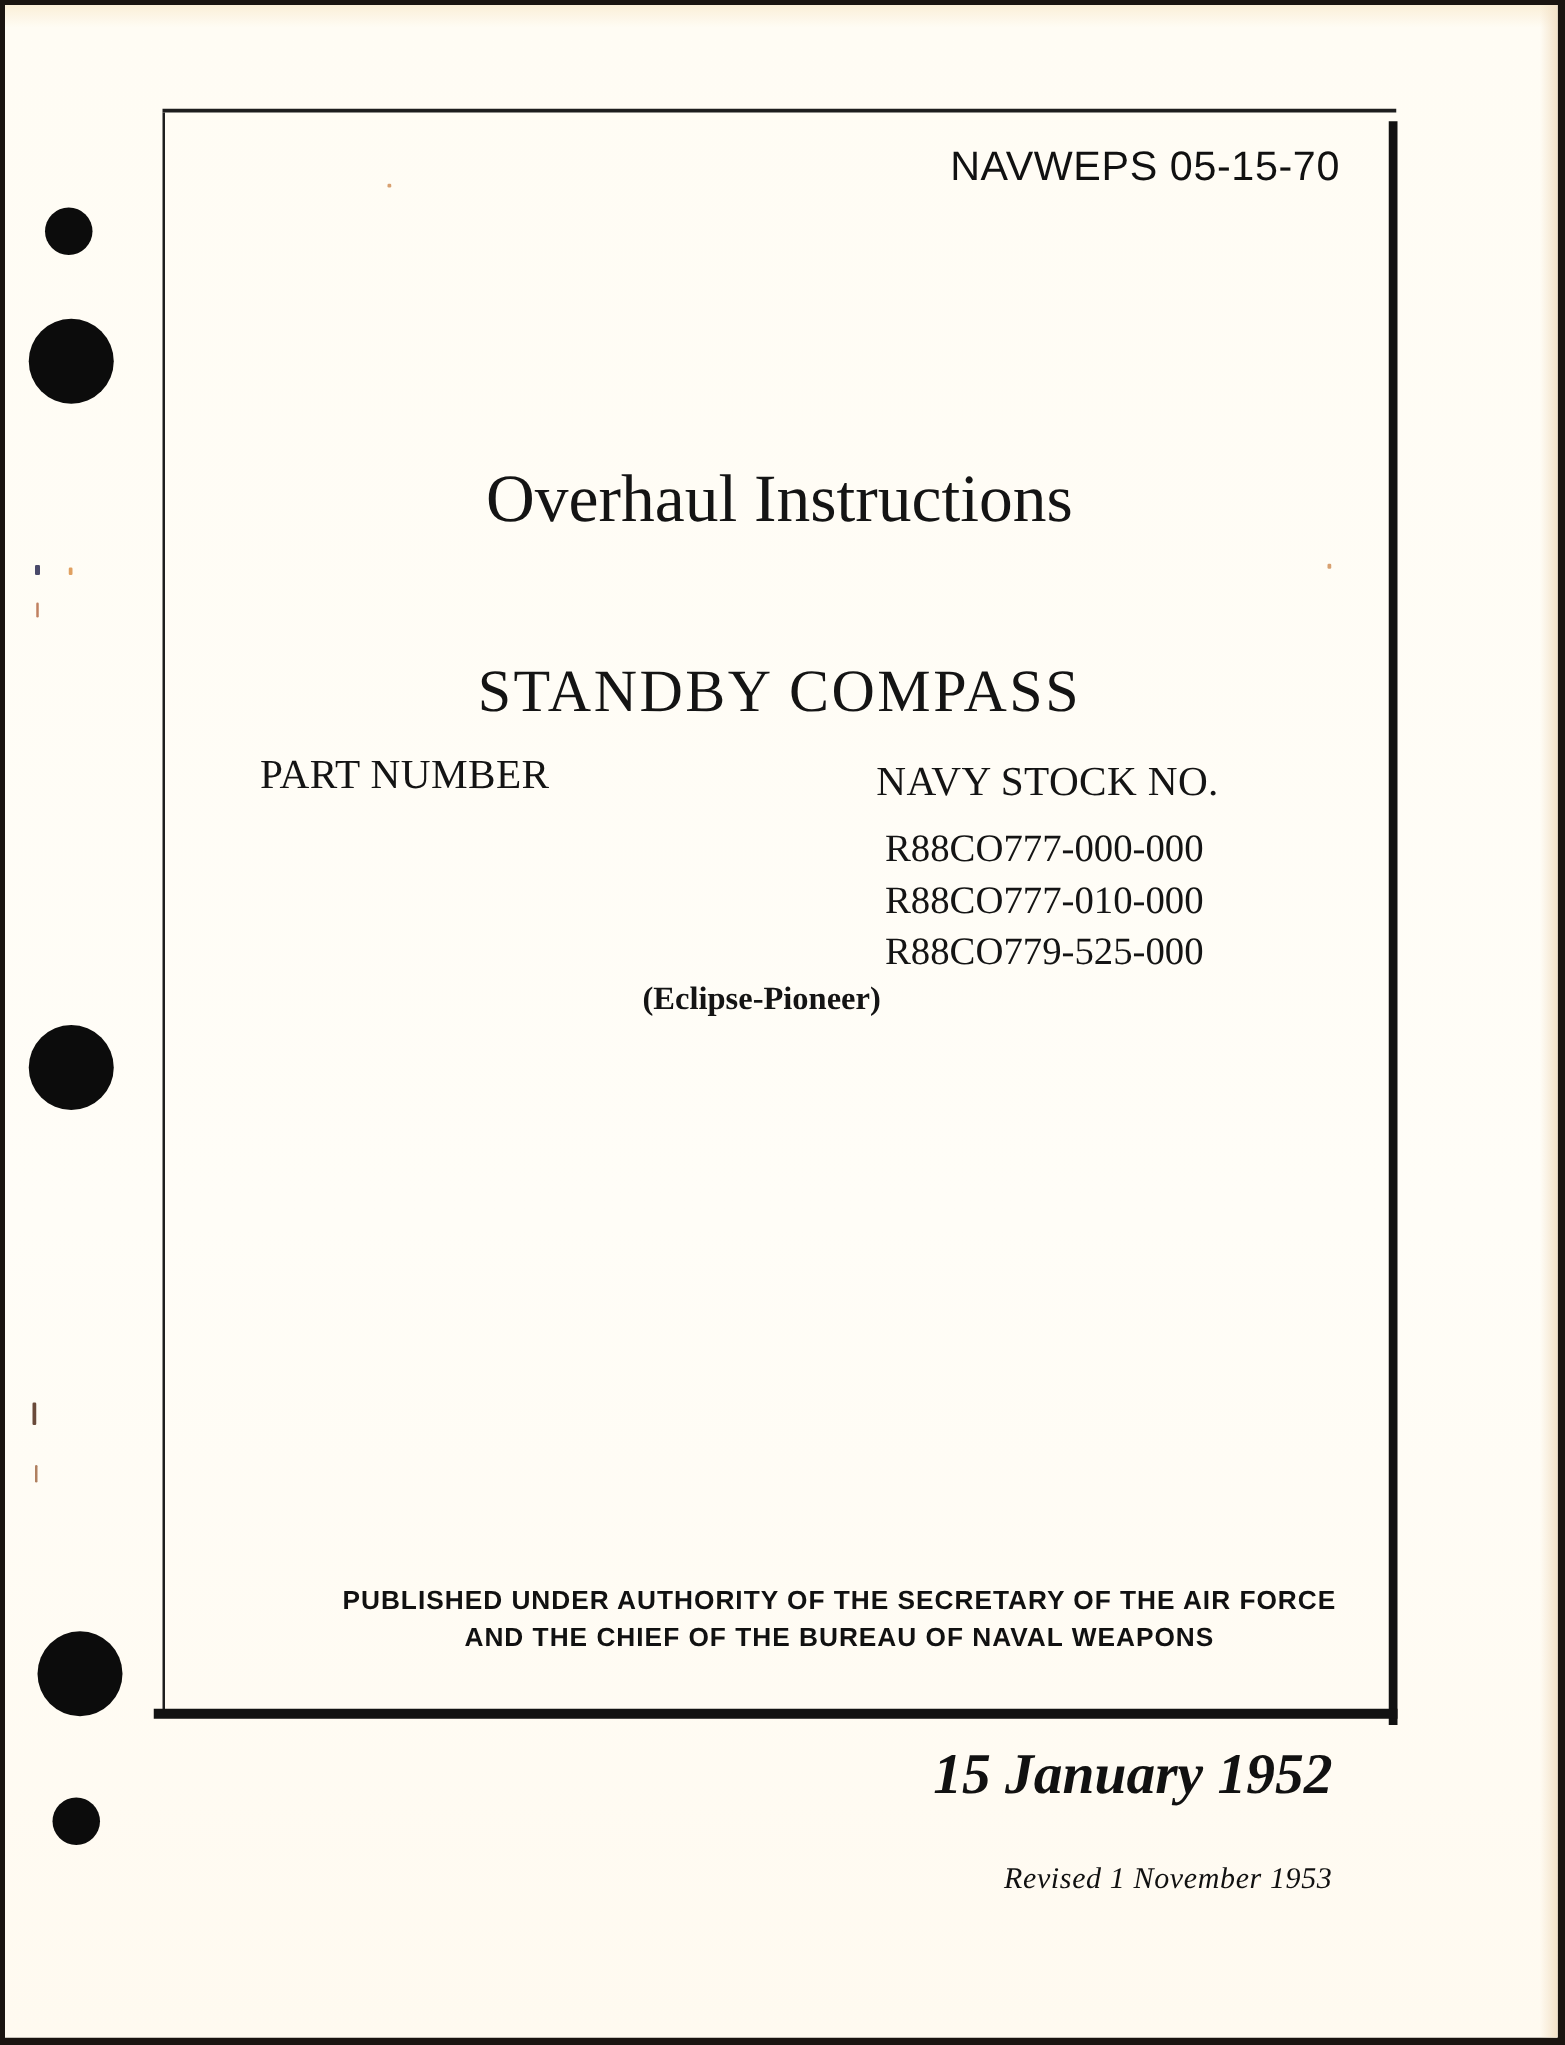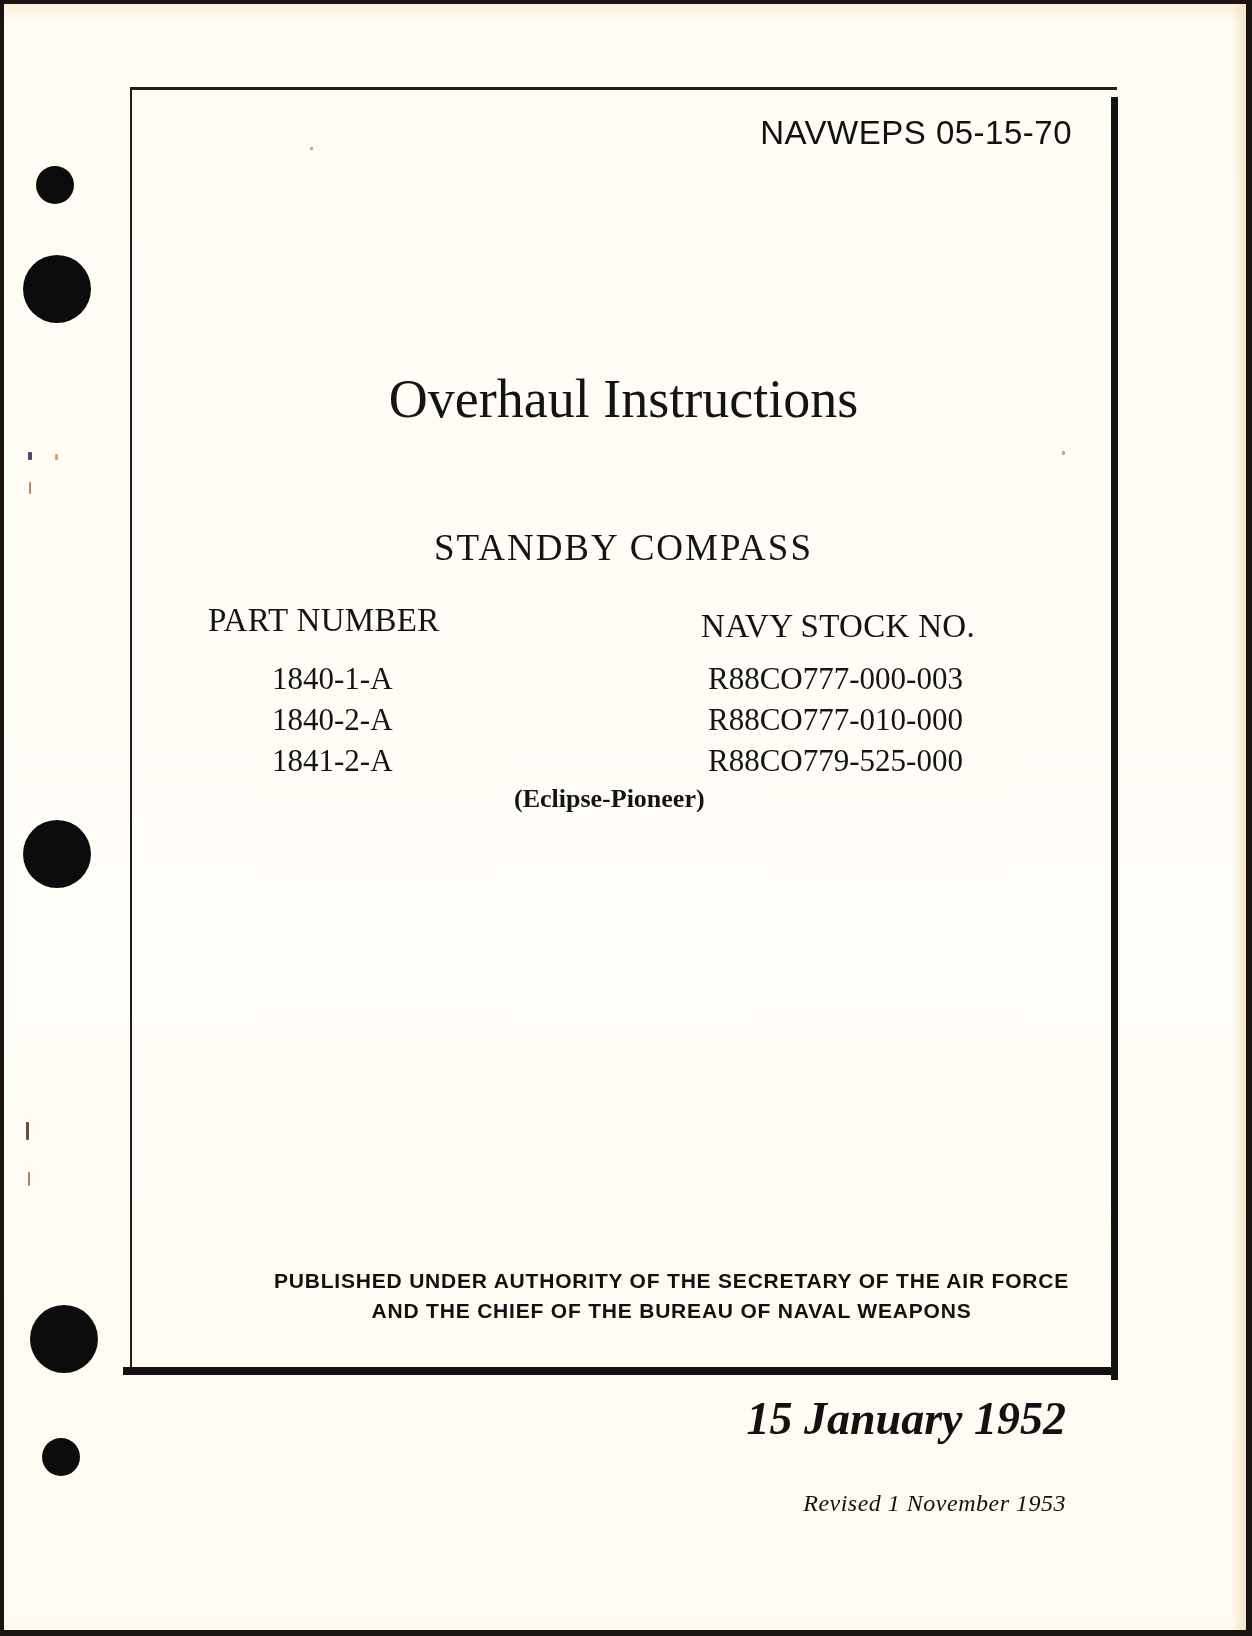--- a/index.html
+++ b/index.html
@@ -27,21 +27,21 @@
     .frame-bottom { position: absolute; left: 119px; top: 1363px; width: 995px; height: 8px; background: #121212; }
 
     .doc-number {
       position: absolute; right: 174px; top: 110px;
       font-family: "Liberation Sans", "DejaVu Sans", sans-serif;
       font-size: 33px; letter-spacing: 0.5px; color: #111;
     }
     .center { position: absolute; left: 126px; width: 987px; text-align: center; }
     .handbook { top: 268px; font-size: 42px; }
     .overhaul { top: 364px; font-size: 54px; }
-    .product { top: 522px; font-size: 37px; letter-spacing: 2px; }
+    .product { top: 522px; font-size: 48px; letter-spacing: 2px; }
 
     .col-head { position: absolute; font-size: 33px; letter-spacing: 0.3px; }
     .part-head { left: 204px; top: 598px; }
     .stock-head { left: 697px; top: 604px; }
     .part-list, .stock-list { position: absolute; list-style: none; margin: 0; padding: 0; font-size: 31px; }
     .part-list { left: 268px; top: 654px; }
     .stock-list { left: 704px; top: 654px; }
     .part-list li, .stock-list li { height: 41px; line-height: 41px; }
     .manufacturer { position: absolute; left: 510px; top: 780px; font-size: 26px; font-weight: bold; }
 
@@ -85,27 +85,22 @@
   <div class="frame-bottom"></div>
 
   <div class="doc-number">NAVWEPS 05-15-70</div>
 
   <div class="center overhaul">Overhaul Instructions</div>
   <div class="center product">STANDBY COMPASS</div>
 
   <div class="col-head part-head">PART NUMBER</div>
   <div class="col-head stock-head">NAVY STOCK NO.</div>
 
-  <ul class="part-list">
-    <li>1840-1-A</li>
-    <li>1840-2-A</li>
-    <li>1841-2-A</li>
-  </ul>
   <ul class="stock-list">
-    <li>R88CO777-000-003</li>
+    <li>R88CO777-000-000</li>
     <li>R88CO777-010-000</li>
     <li>R88CO779-525-000</li>
   </ul>
 
   <div class="manufacturer">(Eclipse-Pioneer)</div>
 
   <div class="authority">
     <div>PUBLISHED UNDER AUTHORITY OF THE SECRETARY OF THE AIR FORCE</div>
     <div>AND THE CHIEF OF THE BUREAU OF NAVAL WEAPONS</div>
   </div>

